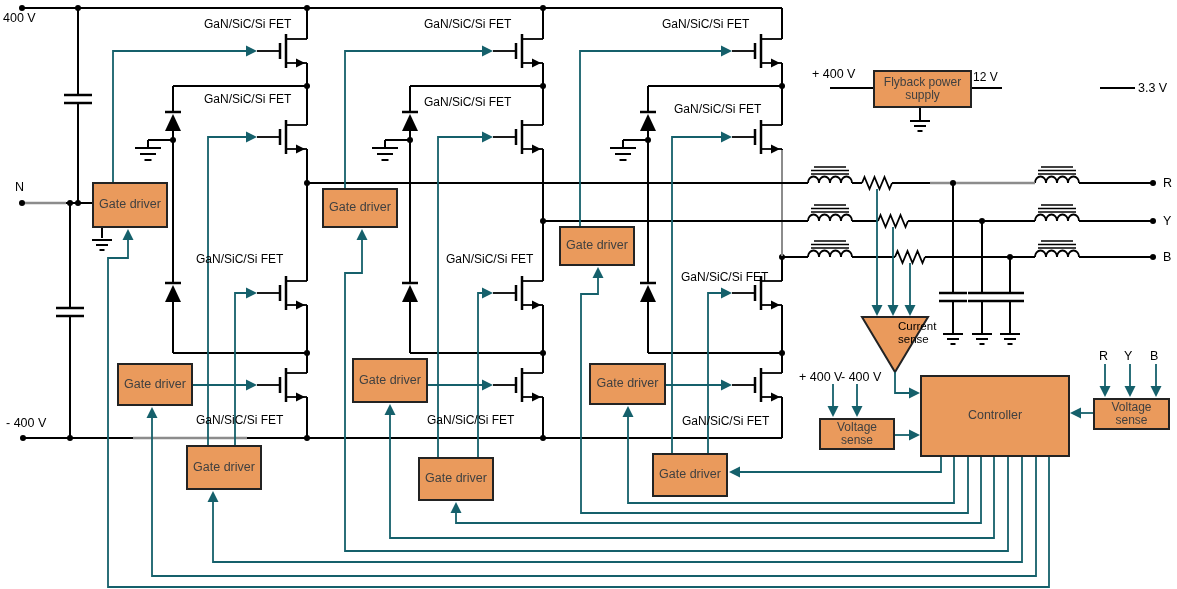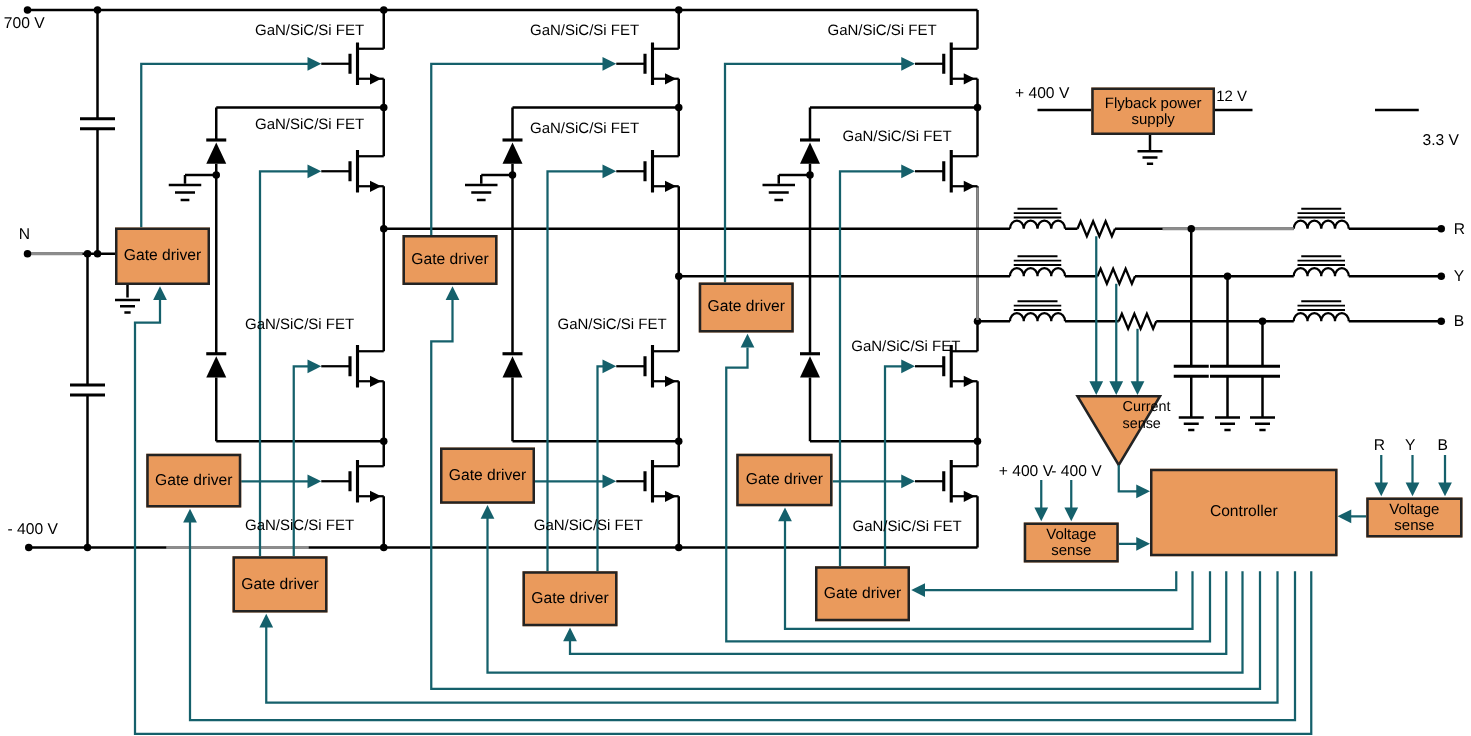--- a/index.html
+++ b/index.html
@@ -4,21 +4,21 @@
 <style>
   html,body{margin:0;padding:0;background:#ffffff;}
   #stage{
     position:relative;width:1177px;height:589px;background:#ffffff;
     font-family:"Liberation Sans", sans-serif;overflow:hidden;
   }
   #wiresvg{position:absolute;left:0;top:0;}
   .box{
     position:absolute;background:#EA9A5C;border:2px solid #232323;
     display:flex;align-items:center;justify-content:center;text-align:center;
-    font-size:12.5px;color:#000000;line-height:13.5px;box-sizing:border-box;
+    font-size:12.5px;color:#404040;line-height:13.5px;box-sizing:border-box;
   }
   .lbl{position:absolute;font-size:12.5px;color:#000;white-space:nowrap;}
   .fetlbl{position:absolute;font-size:12px;color:#000000;white-space:nowrap;}
   .small{font-size:12px;text-align:right;}
   .cs-text{
     position:absolute;left:898px;top:320px;width:70px;text-align:left;
     font-size:11.5px;line-height:13px;color:#000;
   }
 </style>
 </head>
@@ -342,21 +342,21 @@
         <polygon points="1105,397 1099.5,386 1110.5,386" fill="#15606B"></polygon>
         <polyline points="1130,364 1130,388" fill="none" stroke="#15606B" stroke-width="1.8"></polyline>
         <polygon points="1130,397 1124.5,386 1135.5,386" fill="#15606B"></polygon>
         <polyline points="1156,364 1156,388" fill="none" stroke="#15606B" stroke-width="1.8"></polyline>
         <polygon points="1156,397 1150.5,386 1161.5,386" fill="#15606B"></polygon>
         <polyline points="1093,413 1080,413" fill="none" stroke="#15606B" stroke-width="1.8"></polyline>
         <polygon points="1070,413 1081,407.5 1081,418.5" fill="#15606B"></polygon>
       </svg>
     </div>
 
-  <span class="lbl" style="left:3px;top:11px;">700 V</span>
+  <span class="lbl" style="left:3px;top:11px;">400 V</span>
   <span class="lbl" style="left:15px;top:180px;">N</span>
   <span class="lbl" style="left:6px;top:416px;">- 400 V</span>
 
   <span class="fetlbl" style="left:204px;top:17px;">GaN/SiC/Si FET</span>
   <span class="fetlbl" style="left:204px;top:92px;">GaN/SiC/Si FET</span>
   <span class="fetlbl" style="left:196px;top:252px;">GaN/SiC/Si FET</span>
   <span class="fetlbl" style="left:196px;top:413px;">GaN/SiC/Si FET</span>
   <span class="fetlbl" style="left:424px;top:17px;">GaN/SiC/Si FET</span>
   <span class="fetlbl" style="left:424px;top:95px;">GaN/SiC/Si FET</span>
   <span class="fetlbl" style="left:446px;top:252px;">GaN/SiC/Si FET</span>
@@ -372,25 +372,25 @@
   <div class="box" style="left:322px;top:188px;width:76px;height:40px;">Gate driver</div>
   <div class="box" style="left:352px;top:358px;width:76px;height:45px;">Gate driver</div>
   <div class="box" style="left:418px;top:457px;width:76px;height:44px;">Gate driver</div>
   <div class="box" style="left:559px;top:226px;width:76px;height:40px;">Gate driver</div>
   <div class="box" style="left:589px;top:363px;width:77px;height:42px;">Gate driver</div>
   <div class="box" style="left:652px;top:453px;width:76px;height:44px;">Gate driver</div>
 
   <span class="lbl" style="left:812px;top:67px;">+ 400 V</span>
   <div class="box" style="left:873px;top:70px;width:99px;height:38px;font-size:12px;">Flyback power supply</div>
   <span class="lbl small" style="left:973px;top:70px;">12 V</span>
-  <span class="lbl" style="left:1138px;top:81px;margin-top:24px;">3.3 V</span>
+  <span class="lbl" style="left:1138px;top:81px;">3.3 V</span>
 
   <div class="cs-text">Current sense</div>
 
-  <div class="box" style="left:920px;top:375px;width:150px;height:70px;">Controller</div>
+  <div class="box" style="left:920px;top:375px;width:150px;height:82px;">Controller</div>
   <span class="lbl" style="left:799px;top:370px;">+ 400 V</span>
   <span class="lbl" style="left:841px;top:370px;">- 400 V</span>
   <div class="box" style="left:819px;top:418px;width:76px;height:32px;font-size:12px;line-height:13px;padding:1px;">Voltage sense</div>
   <div class="box" style="left:1093px;top:398px;width:77px;height:32px;font-size:12px;line-height:13px;padding:1px;">Voltage sense</div>
 
   <span class="lbl" style="left:1099px;top:349px;">R</span>
   <span class="lbl" style="left:1124px;top:349px;">Y</span>
   <span class="lbl" style="left:1150px;top:349px;">B</span>
 
   <span class="lbl" style="left:1163px;top:176px;">R</span>

